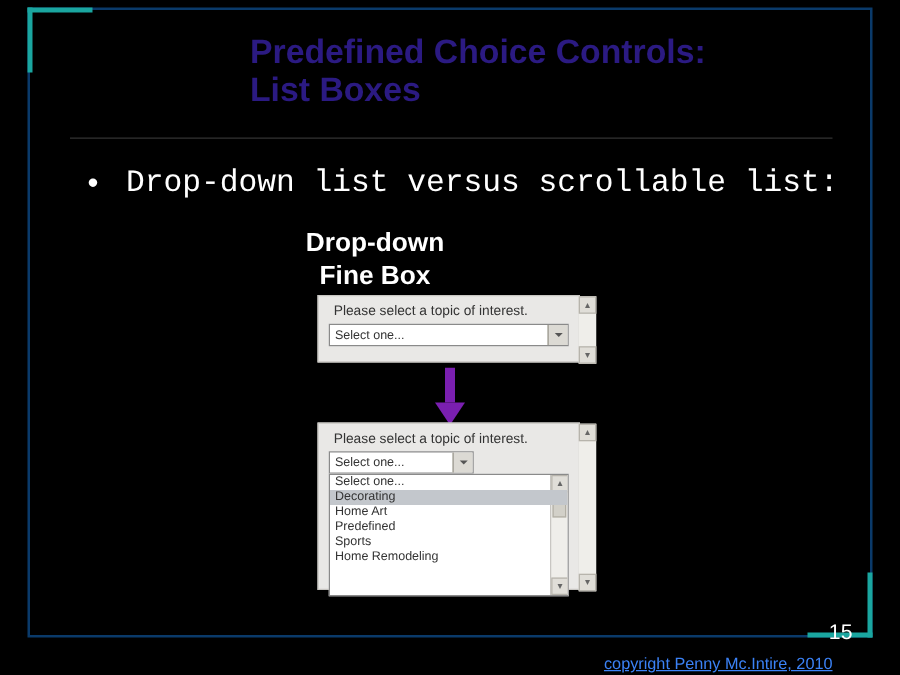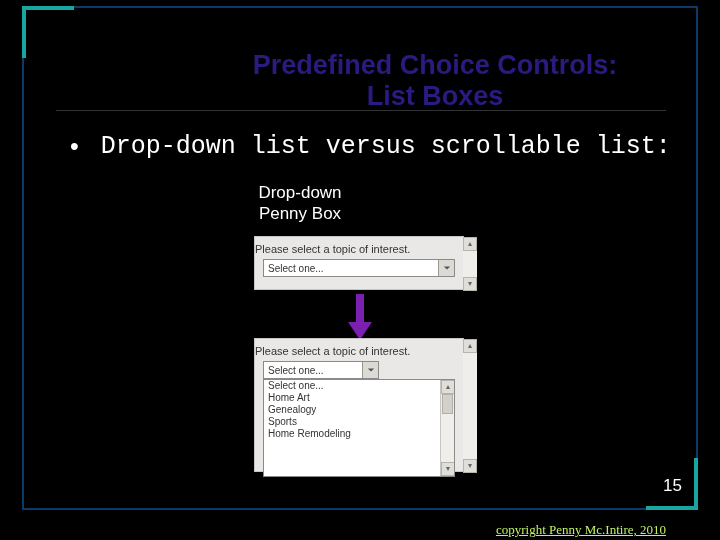--- a/index.html
+++ b/index.html
@@ -31,23 +31,22 @@
     border-right: 4px solid #1aa6a0;
     border-bottom: 4px solid #1aa6a0;
   }
   .title {
     position: absolute;
     left: 200px; top: 26px;
     width: 470px;
     color: #2b1a82;
     font-weight: bold;
     font-size: 27px;
-    text-align: center;
+    text-align: left;
     line-height: 1.15;
-    margin-top: 24px;
   }
   .title-rule {
     position: absolute;
     left: 56px; top: 106px;
     width: 610px; height: 0;
     border-top: 4px solid #000;
     border-bottom: 1px solid #333;
   }
   .bullet-row {
     position: absolute;
@@ -61,22 +60,22 @@
   }
   .bullet-row { color: #fff; filter:none; }
   .bullet { color:#fff; }
   .bullet-text { color:#fff;font-family:Liberation Mono, monospace; }
   .subhead {
     position: absolute;
     left: 0; top: 182px;
     width: 600px;
     text-align: center;
     color: #fff;
-    font-weight: normal;
-    font-size: 17px;
+    font-weight: bold;
+    font-size: 21px;
     line-height: 1.25;
   }
   .panel {
     position: absolute;
     background: #e9e8e6;
     border: 1px solid #c8c6c2;
   }
   .panel-top { left: 254px; top: 236px; width: 210px; height: 54px; }
   .panel-bot { left: 254px; top: 338px; width: 210px; height: 134px; }
   .page-scroll {
@@ -92,21 +91,21 @@
     background: #e0ded8;
     border: 1px solid #b7b4ac;
     font-size: 8px; line-height: 12px; text-align: center;
     color: #666;
   }
   .panel-top .page-scroll { height: 54px; }
   .panel-bot .page-scroll { height: 134px; }
   .prompt {
     font-size: 11px;
     color: #333;
-    padding: 6px 8px 4px 0;
+    padding: 6px 8px 4px 12px;
     filter: blur(0.4px);
   }
   .dd {
     margin: 0 8px;
     height: 18px;
     background: #fff;
     border: 1px solid #8a8a8a;
     display: flex;
     align-items: center;
     font-size: 10px;
@@ -145,31 +144,30 @@
     background: #efeeea; border-left: 1px solid #c8c6c2;
   }
   .lb-thumb { position:absolute; left:1px; right:1px; top:14px; height:20px; background:#d2d0c8; border:1px solid #b2afa5; }
   .arrow {
     position: absolute;
     left: 348px; top: 294px;
     width: 24px; height: 46px;
   }
   .page-num {
     position: absolute;
-    right: 38px; bottom: 44px;
+    right: 38px; bottom: 24px;
     color: #fff;
     font-size: 17px;
   }
   .copyright {
     position: absolute;
     right: 54px; bottom: 2px;
-    color: #bef264;
+    color: #3b82f6;
     font-size: 13px;
     text-decoration: underline;
-    font-family: Liberation Serif, serif;
   }
   .dd-small { width: 116px; }
 </style>
 </head>
 <body>
 
 <div class="frame-outer"></div>
 <div class="corner-tl"></div>
 <div class="corner-br"></div>
 
@@ -179,21 +177,21 @@
 </div>
 <div class="title-rule"></div>
 
 <div class="bullet-row">
   <span class="bullet">•</span>
   <span class="bullet-text">Drop-down list versus scrollable list:</span>
 </div>
 
 <div class="subhead">
   <span>Drop-down</span><br>
-  <span>Penny Box</span>
+  <span>Fine Box</span>
 </div>
 
 <div class="panel panel-top">
   <div class="page-scroll">
     <div class="scroll-btn" style="top:0">▴</div>
     <div class="scroll-btn" style="bottom:0">▾</div>
   </div>
   <div class="prompt">Please select a topic of interest.</div>
   <div class="dd">
     <span class="dd-text">Select one...</span>
@@ -226,21 +224,22 @@
         </svg>
     </span>
   </div>
   <div class="listbox" id="lb">
     <div class="lb-scroll">
       <div class="scroll-btn" style="top:0">▴</div>
       <div class="lb-thumb"></div>
       <div class="scroll-btn" style="bottom:0">▾</div>
     </div>
   <div class="opt">Select one...</div>
+      <div class="opt sel">Decorating</div>
       <div class="opt">Home Art</div>
-      <div class="opt">Genealogy</div>
+      <div class="opt">Predefined</div>
       <div class="opt">Sports</div>
       <div class="opt">Home Remodeling</div>
     </div>
 </div>
 
 <div class="page-num">15</div>
 <div class="copyright">copyright Penny Mc.Intire, 2010</div>
 
 </body></html>

